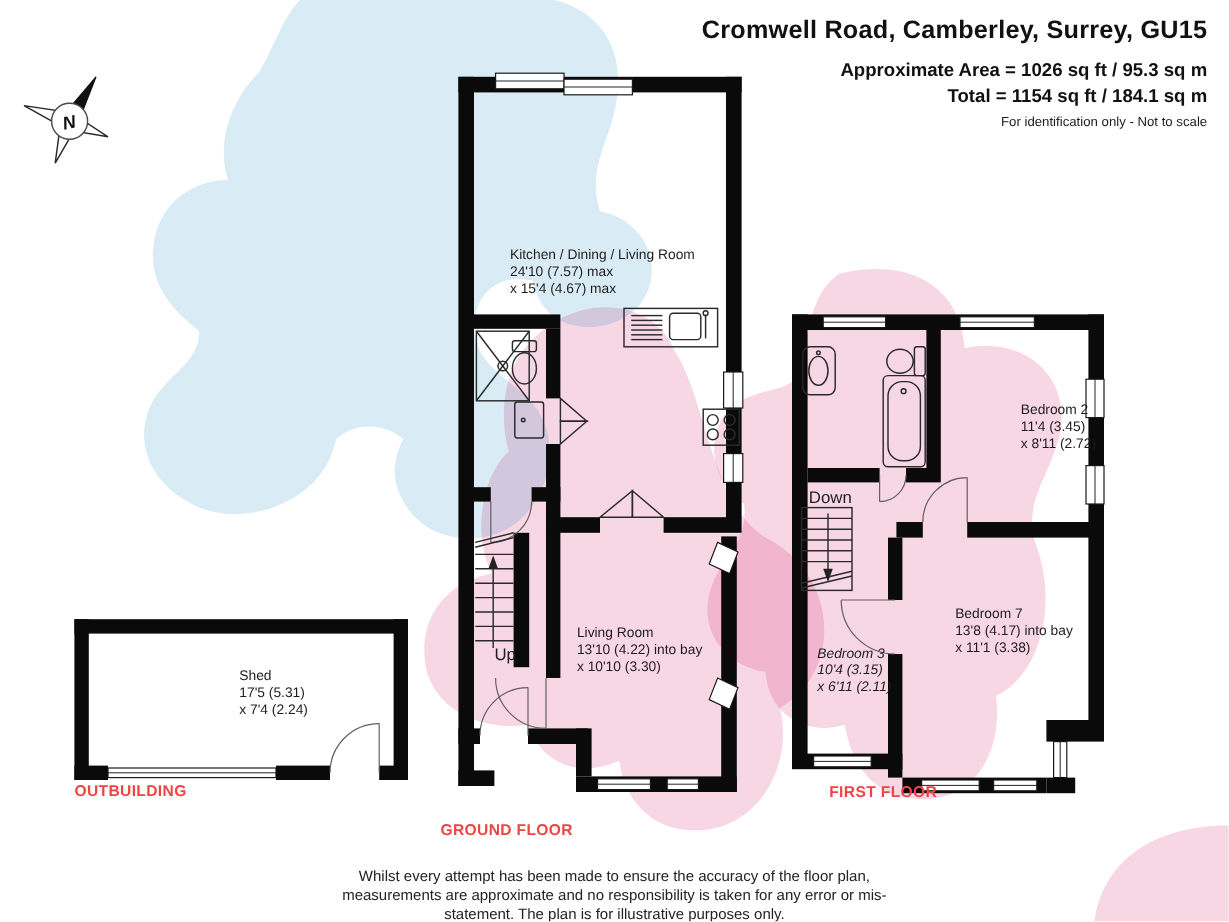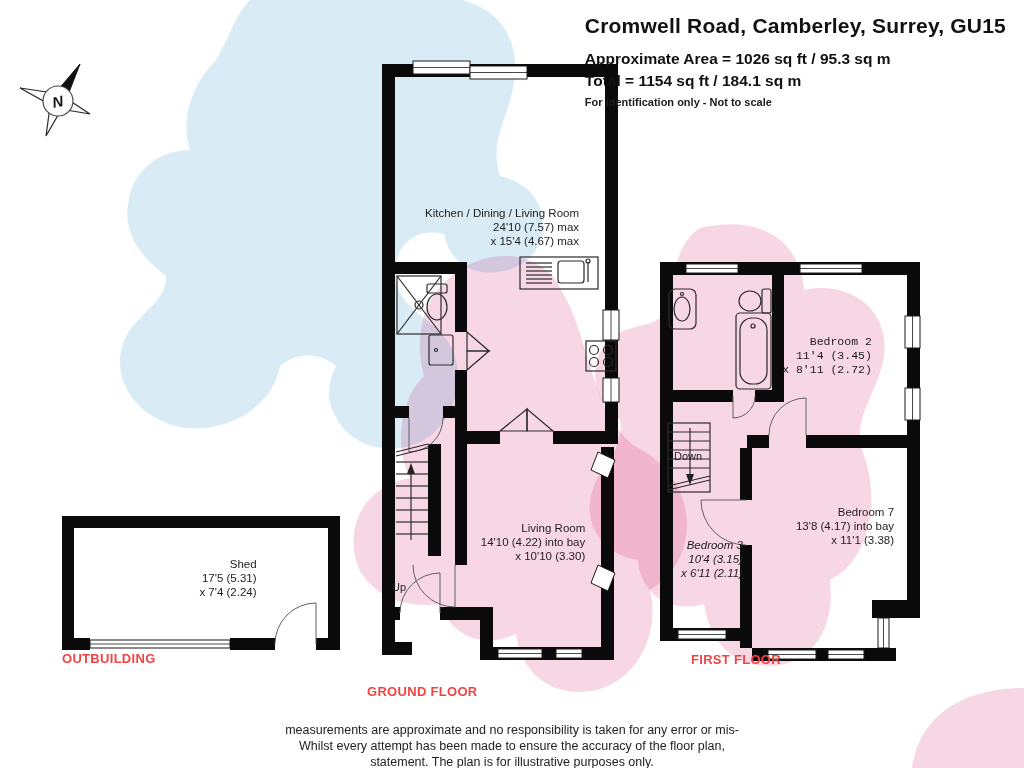--- a/index.html
+++ b/index.html
@@ -14,28 +14,28 @@
   }
   svg{position:absolute;left:0;top:0;}
   .wall{fill:var(--wall);}
   .win{fill:#ffffff;stroke:#1a1a1a;stroke-width:1;}
   .winline{stroke:#1a1a1a;stroke-width:0.8;}
   .thin{fill:none;stroke:#2a2a2a;stroke-width:1.2;}
   .thinf{fill:#ffffff;stroke:#2a2a2a;stroke-width:1.2;}
   .arc{fill:none;stroke:#606060;stroke-width:1;}
   .bgblue{fill:var(--accent-blue);mix-blend-mode:multiply;}
   .bgpink{fill:var(--accent-pink);mix-blend-mode:multiply;}
-  .header{position:absolute;right:18px;top:14px;text-align:left;color:#111;}
+  .header{position:absolute;right:18px;top:14px;text-align:right;color:#111;}
   .header .title{font-size:21px;font-weight:bold;letter-spacing:0.2px;margin-bottom:10px;}
   .header .area-line{font-size:15.5px;font-weight:bold;line-height:22px;}
-  .header .note{font-size:11px;font-weight:bold;margin-top:4px;color:#1c1c1c;}
-  .room-label{position:absolute;transform:translateX(-50%);text-align:right;
+  .header .note{font-size:11px;font-weight:normal;margin-top:4px;color:#1c1c1c;}
+  .room-label{position:absolute;transform:translateX(-50%);text-align:left;
     font-size:11.5px;line-height:14px;color:#1d1d1d;white-space:nowrap;}
   .floor-label{position:absolute;font-size:13px;font-weight:bold;color:#ef4444;letter-spacing:0.3px;white-space:nowrap;}
-  .stair-label{position:absolute;font-size:11px;color:#1d1d1d;margin-top:44px;}
+  .stair-label{position:absolute;font-size:14px;color:#1d1d1d;}
   .disclaimer{position:absolute;left:0;top:722px;width:100%;text-align:center;
     font-size:12.5px;line-height:16px;color:#222;}
   .compass-n{font-size:15px;font-weight:bold;font-style:italic;fill:#111;}
 </style>
 </head>
 <body>
 
 <div id="canvas">
 
   <svg width="1024" height="768" viewBox="0 0 1024 768">
@@ -291,50 +291,50 @@
     <div class="note">For identification only - Not to scale</div>
   </div>
 
   <div class="room-label" style="left:502px;top:206px;">
     <div>Kitchen / Dining / Living Room</div>
       <div>24'10 (7.57) max</div>
       <div>x 15'4 (4.67) max</div>
   </div>
   <div class="room-label" style="left:533px;top:521px;">
     <div>Living Room</div>
-      <div>14'10 (4.22) into bay</div>
+      <div>13'10 (4.22) into bay</div>
       <div>x 10'10 (3.30)</div>
   </div>
-  <div class="room-label" style="left:827px;top:335px;font-family:Liberation Mono, monospace;">
+  <div class="room-label" style="left:882px;top:335px;">
     <div>Bedroom 2</div>
       <div>11'4 (3.45)</div>
       <div>x 8'11 (2.72)</div>
   </div>
   <div class="room-label" style="left:845px;top:505px;">
     <div>Bedroom 7</div>
       <div>13'8 (4.17) into bay</div>
       <div>x 11'1 (3.38)</div>
   </div>
   <div class="room-label" style="left:712px;top:538px;font-style:italic;">
     <div>Bedroom 3</div>
       <div>10'4 (3.15)</div>
       <div>x 6'11 (2.11)</div>
   </div>
   <div class="room-label" style="left:200px;top:557px;margin-left:28px;">
     <div>Shed</div>
       <div>17'5 (5.31)</div>
       <div>x 7'4 (2.24)</div>
   </div>
 
-  <div class="stair-label" style="left:392px;top:537px;text-align:right;">Up</div>
+  <div class="stair-label" style="left:412px;top:537px;text-align:right;">Up</div>
   <div class="stair-label" style="left:674px;top:406px;">Down</div>
 
   <div class="floor-label" style="left:62px;top:651px;">OUTBUILDING</div>
   <div class="floor-label" style="left:367px;top:684px;">GROUND FLOOR</div>
   <div class="floor-label" style="left:655px;top:652px;padding-left:36px;">FIRST FLOOR</div>
 
   <div class="disclaimer">
+    <div>Whilst every attempt has been made to ensure the accuracy of the floor plan,</div>
     <div>measurements are approximate and no responsibility is taken for any error or mis-</div>
-    <div>Whilst every attempt has been made to ensure the accuracy of the floor plan,</div>
     <div>statement. The plan is for illustrative purposes only.</div>
   </div>
 
 </div>
 
 </body></html>

